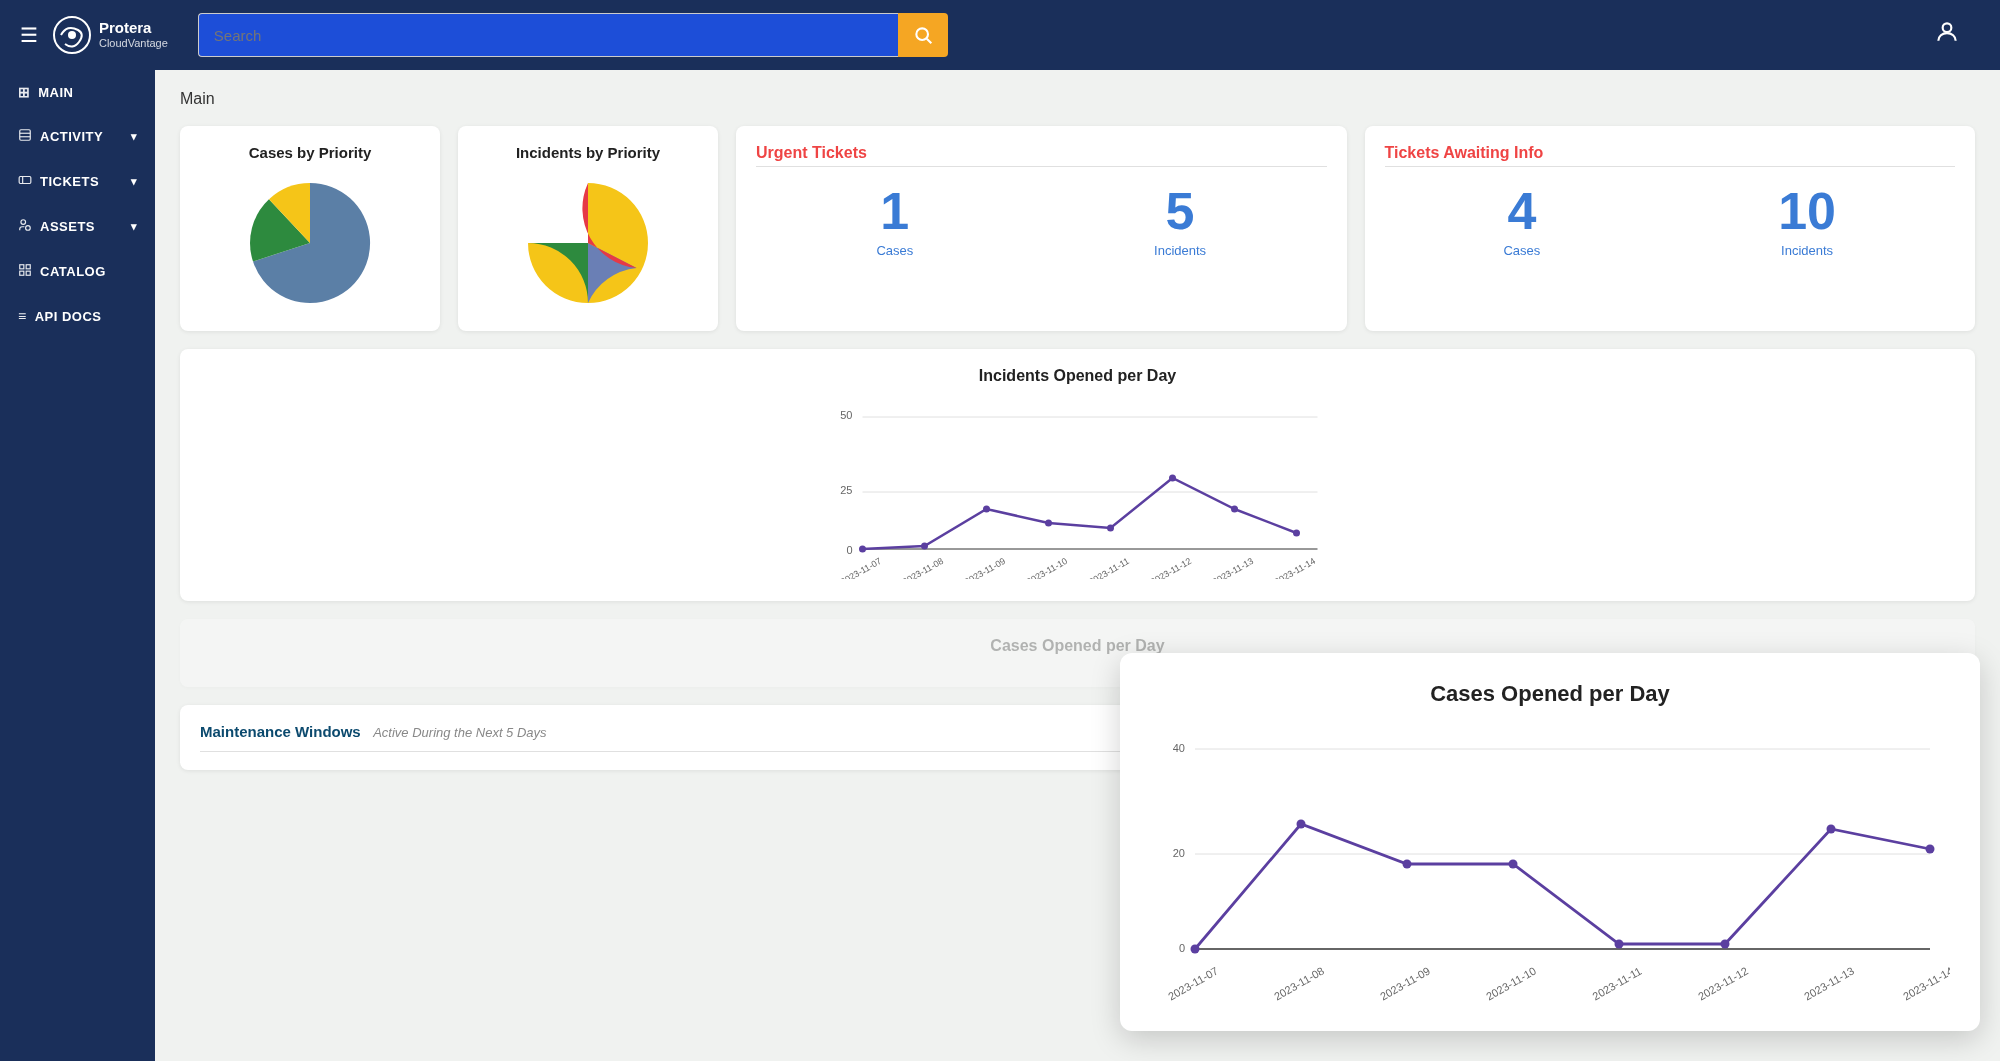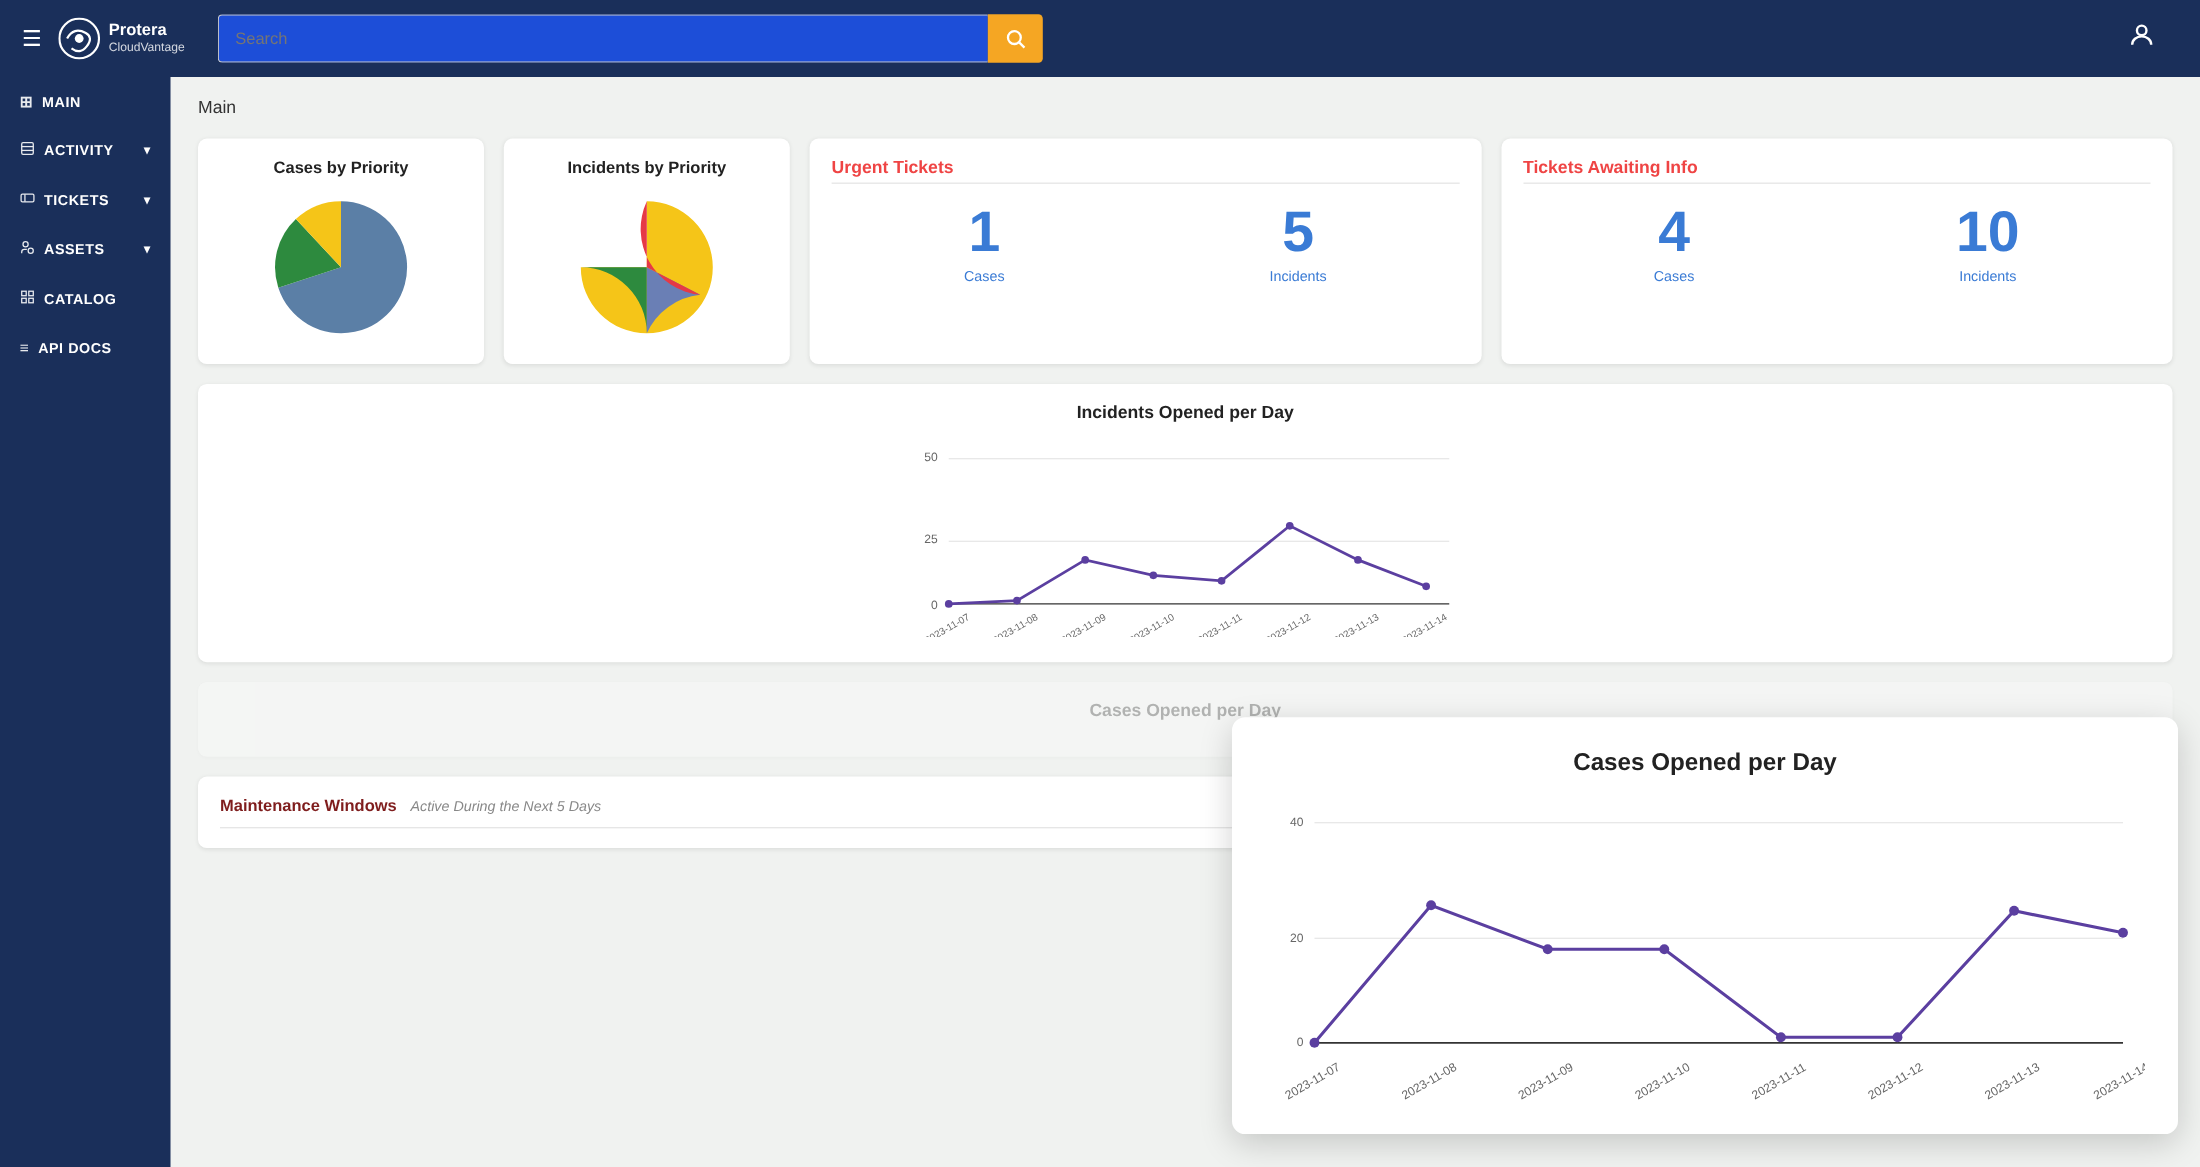--- a/index.html
+++ b/index.html
@@ -224,21 +224,21 @@
     .maintenance-card {
       background: white;
       border-radius: 8px;
       padding: 18px 20px;
       box-shadow: 0 1px 4px rgba(0,0,0,0.08);
       margin-top: 18px;
     }
     .maintenance-title {
       font-size: 15px;
       font-weight: 700;
-      color: #7f1d1d;
+      color: #0c4a6e;
       text-align: right;
     }
     .maintenance-sub {
       font-size: 13px;
       color: #888;
       font-style: italic;
       margin-left: 8px;
     }
 
     

